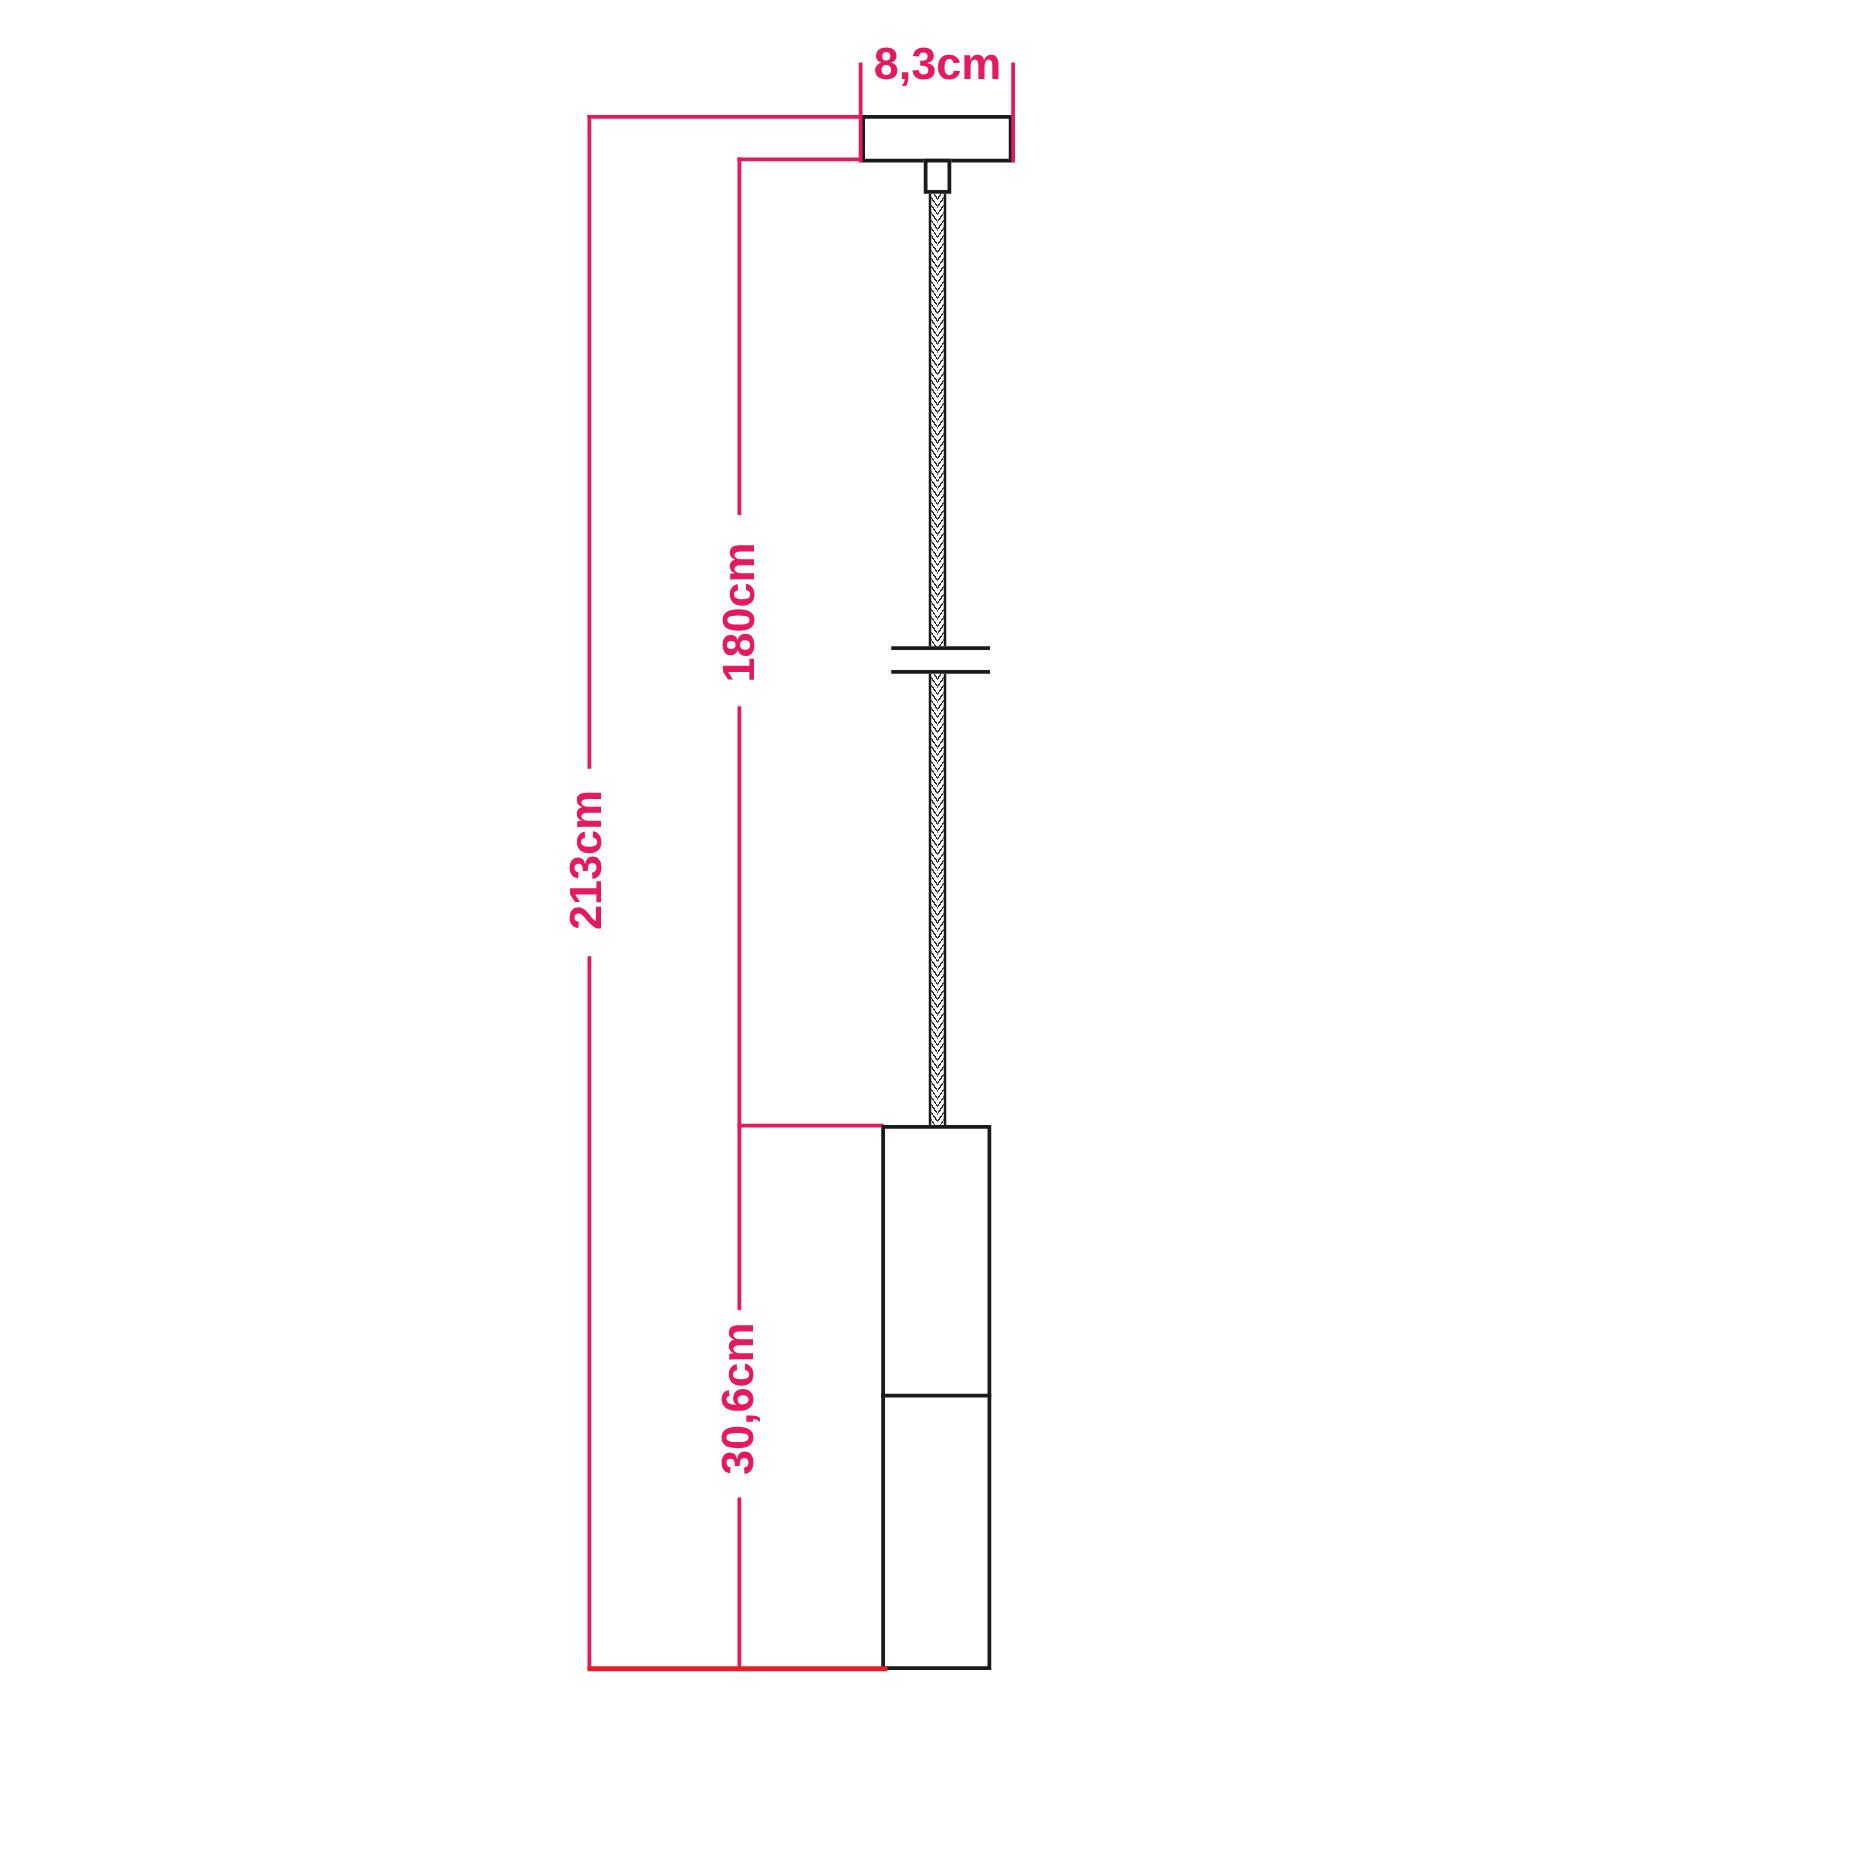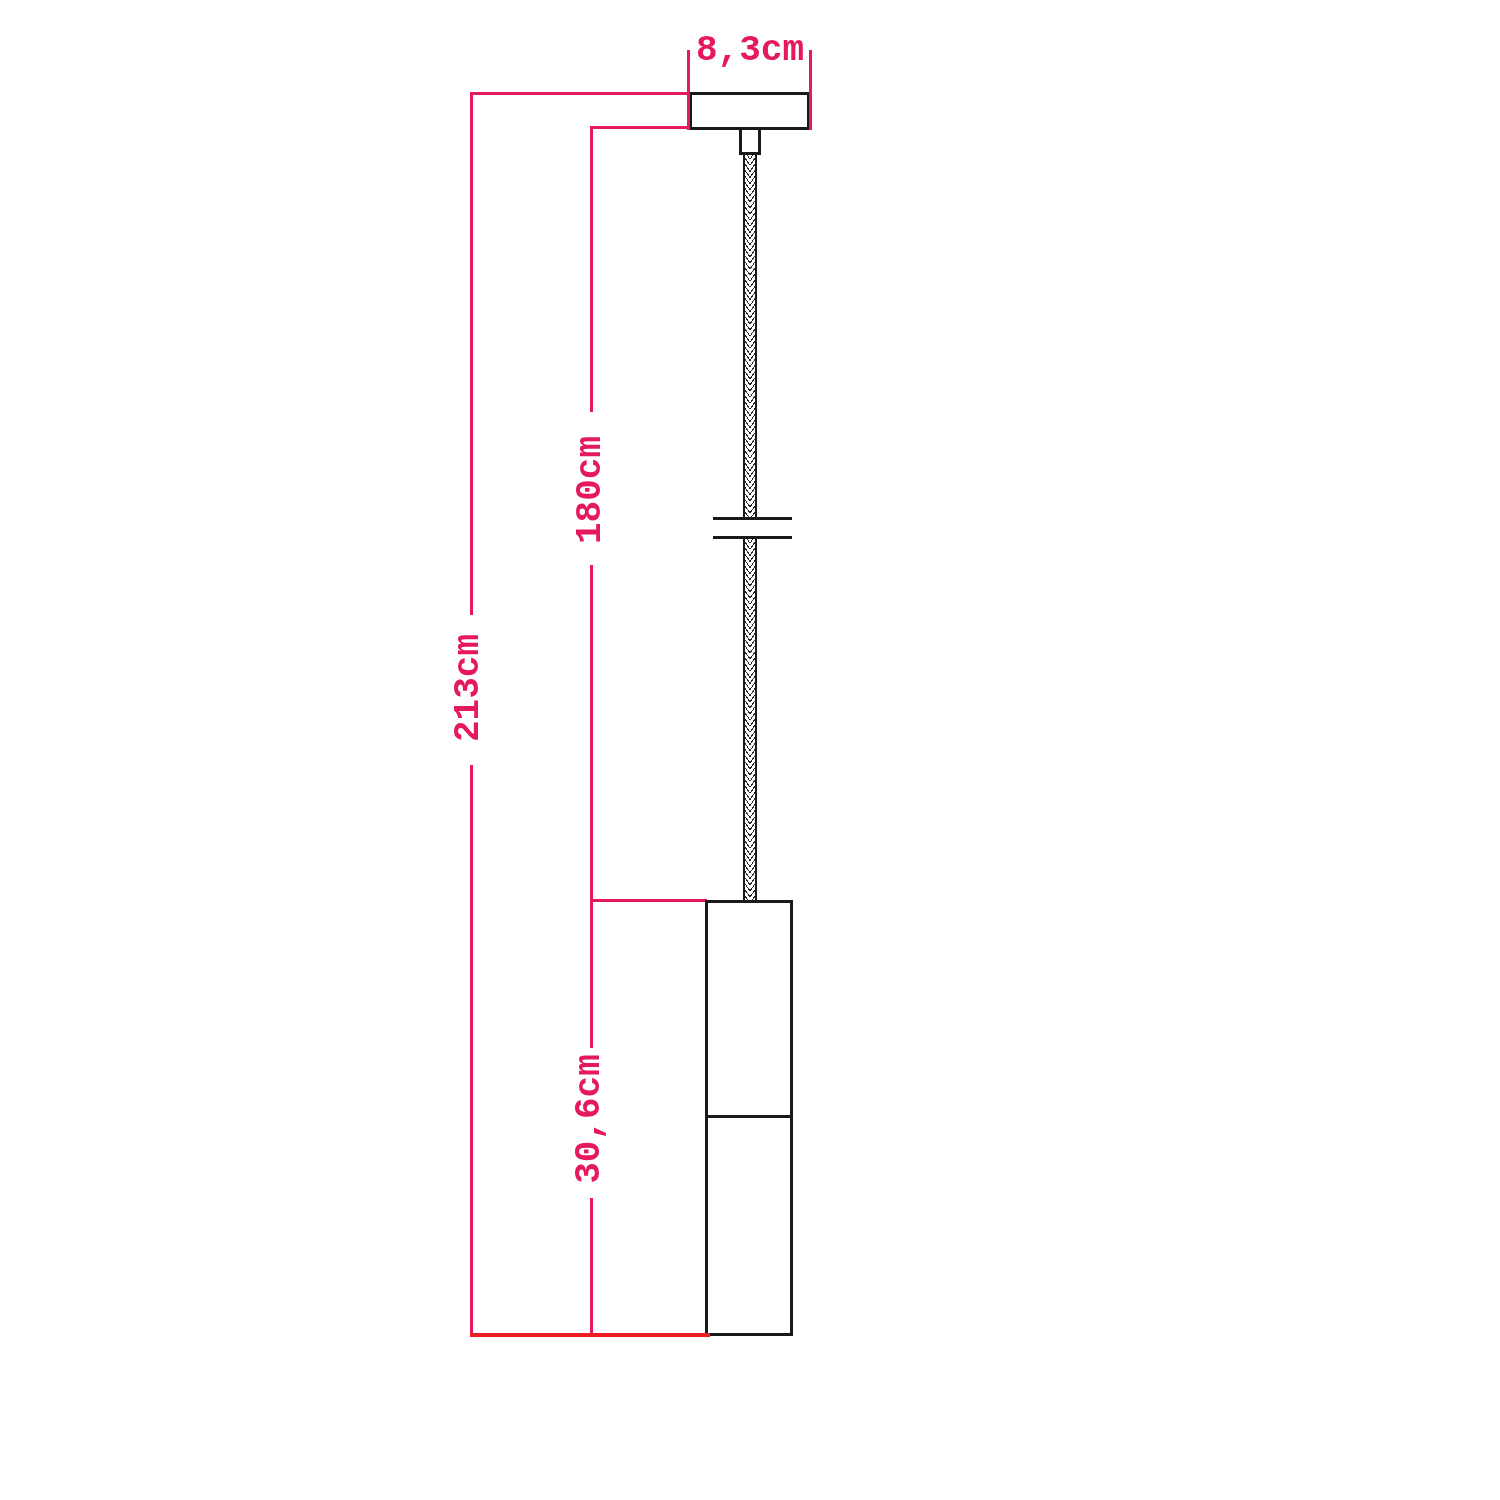--- a/index.html
+++ b/index.html
@@ -7,21 +7,21 @@
     --baseline:#ed1c24;
     --line:#1a1a1a;
     --bg:#ffffff;
   }
   html,body{margin:0;padding:0;background:var(--bg);}
   .stage{
     position:relative;
     width:1500px;height:1500px;
     background:var(--bg);
     overflow:hidden;
-    font-family:Liberation Mono, monospace;
+    font-family:Liberation Sans, sans-serif;
   }
   
   .pv{position:absolute;width:3px;background:var(--dim);z-index:1;}
   .ph{position:absolute;height:3px;background:var(--dim);z-index:1;}
   .tick{position:absolute;width:3px;background:var(--dim);z-index:4;}
   .dim-label{
     position:absolute;
     color:var(--dim);
     font-size:36px;font-weight:bold;line-height:1;
     white-space:nowrap;z-index:5;

